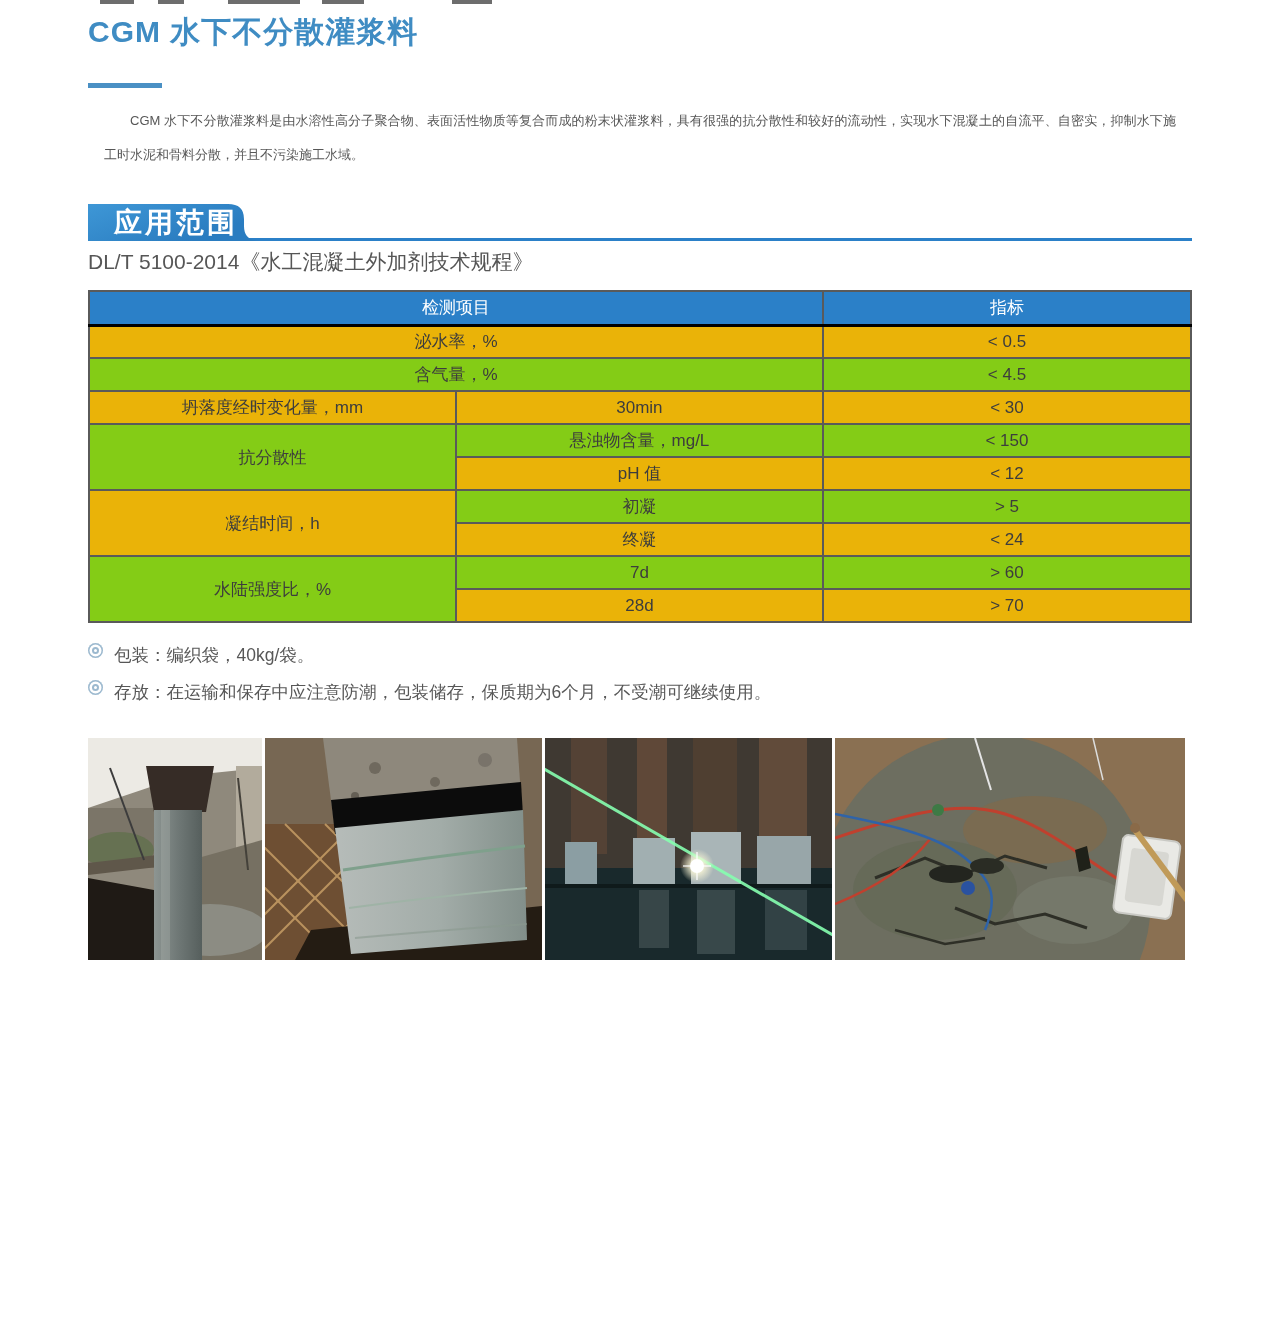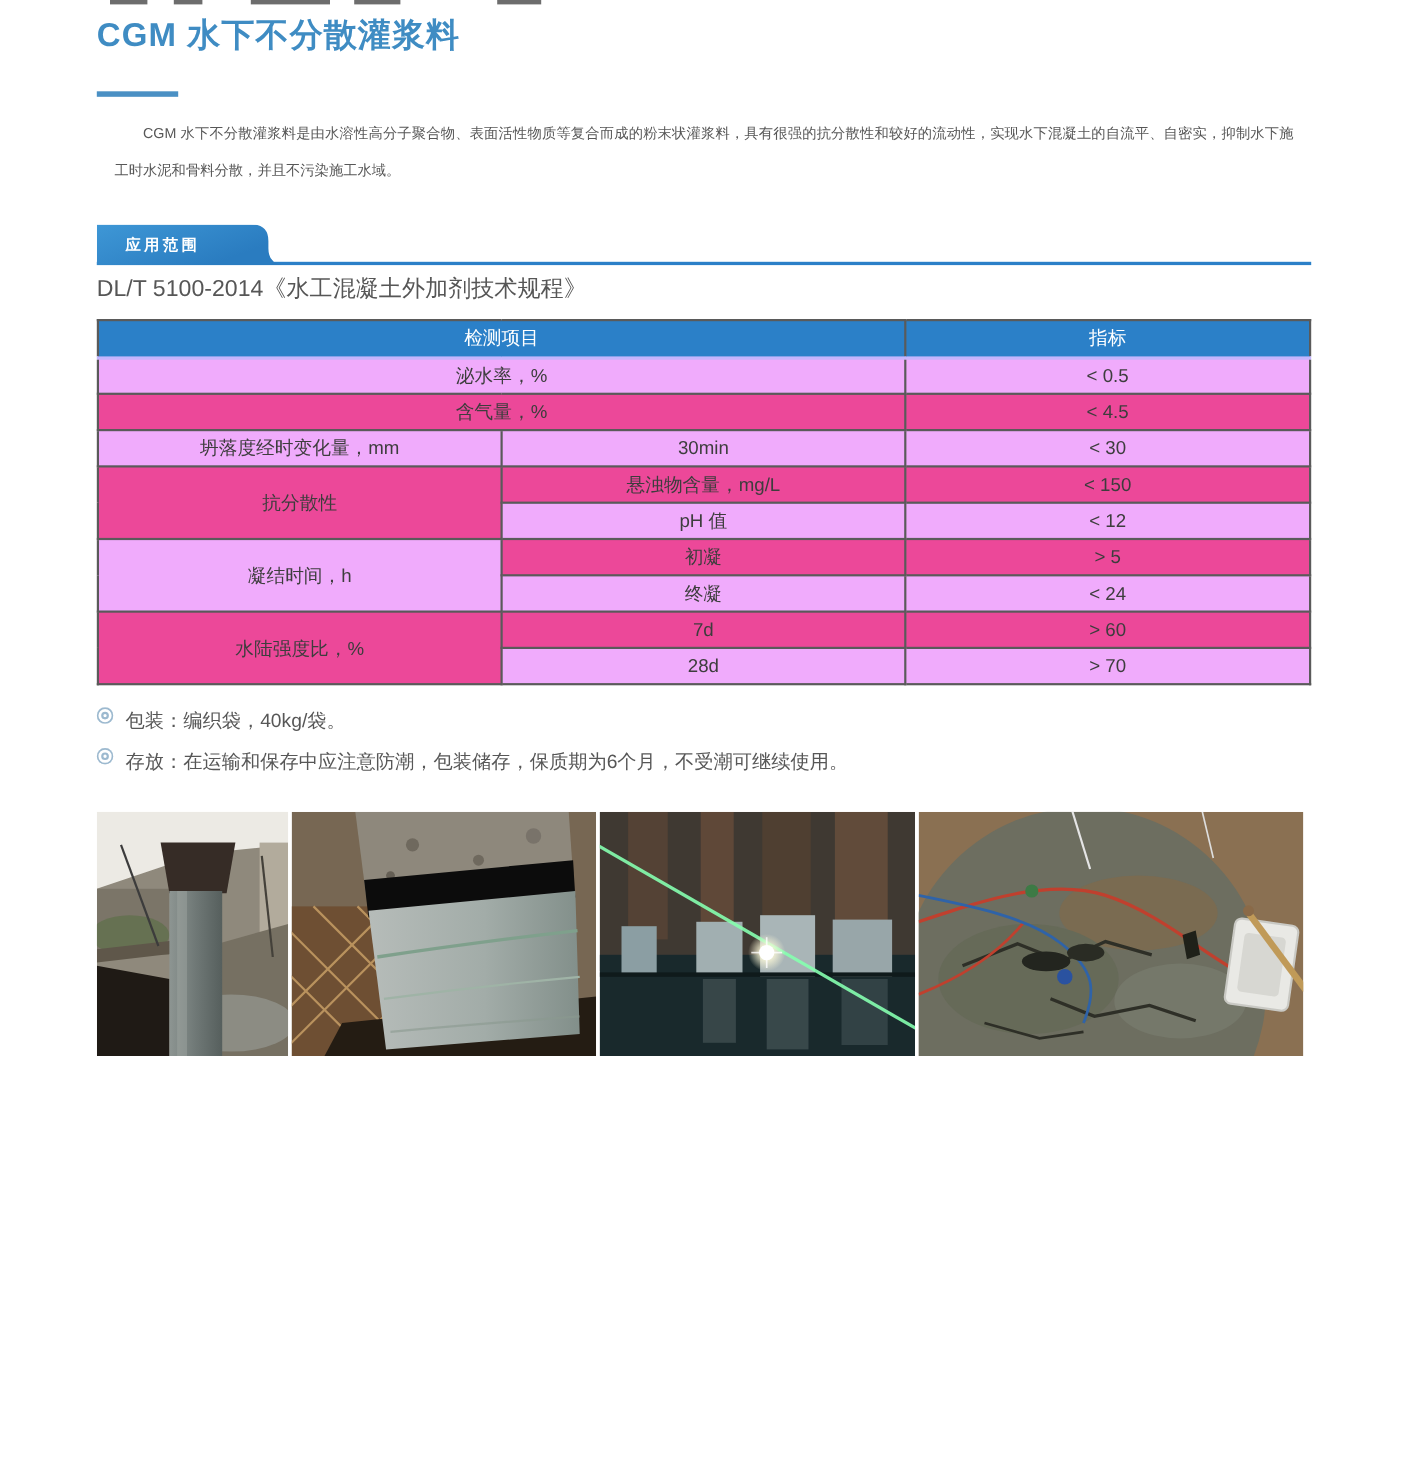--- a/index.html
+++ b/index.html
@@ -29,45 +29,45 @@
     color:#575757; text-indent:2em; text-align:justify;
   }
   .intro { margin-top:26px; }
 
   .sec-head { margin-top:32px; border-bottom:3px solid #2b80c8; height:37px; }
   .sec-badge {
     width:172px; height:37px;
     background:linear-gradient(160deg,#3e97d6 0%,#2a7cc0 75%);
     border-radius:0 14px 0 0;
     clip-path:path('M0 0 L140 0 Q156 0 156 15 L156 22 Q156 37 172 37 L0 37 Z');
-    color:#ffffff; font-size:14px; font-weight:bold; letter-spacing:3px;
+    color:#ffffff; font-size:28px; font-weight:bold; letter-spacing:3px;
     line-height:37px; padding-left:26px;
   }
   .sec-body { margin-top:20px; }
 
   .standard-line {
     margin:7px 0 14px 0; text-align:left;
     font-size:21px; color:#565656;
   }
 
   table.spec {
     width:100%; border-collapse:collapse; table-layout:fixed;
   }
   table.spec th, table.spec td {
     border:2px solid #5a5a5a;
     height:33px; padding:0 6px;
     text-align:center; vertical-align:middle;
     font-size:17px; color:#3d3d3d; font-weight:normal;
   }
   table.spec thead th {
     background:#2b80c8; color:#ffffff; height:34px;
-    border-bottom:3px solid #c4b5fd;
-  }
-  .bg-g { background:#f0abfc; }
-  .bg-w { background:#ec4899;margin-top:36px; }
+    border-bottom:3px solid #000000;
+  }
+  .bg-g { background:#eab308; }
+  .bg-w { background:#84cc16;margin-top:36px; }
 
   .pack-list { margin-top:20px; }
   .bullet-line {
     display:flex; align-items:flex-start; gap:11px;
     font-size:17.5px; color:#575757; margin-bottom:13px;
   }
   .ring {
     flex:0 0 auto; width:15px; height:15px; border-radius:50%;
     background:#fff;
     box-shadow: inset 0 0 0 1.5px #9cb9cf, inset 0 0 0 4px #ffffff, inset 0 0 0 6px #9cb9cf;

